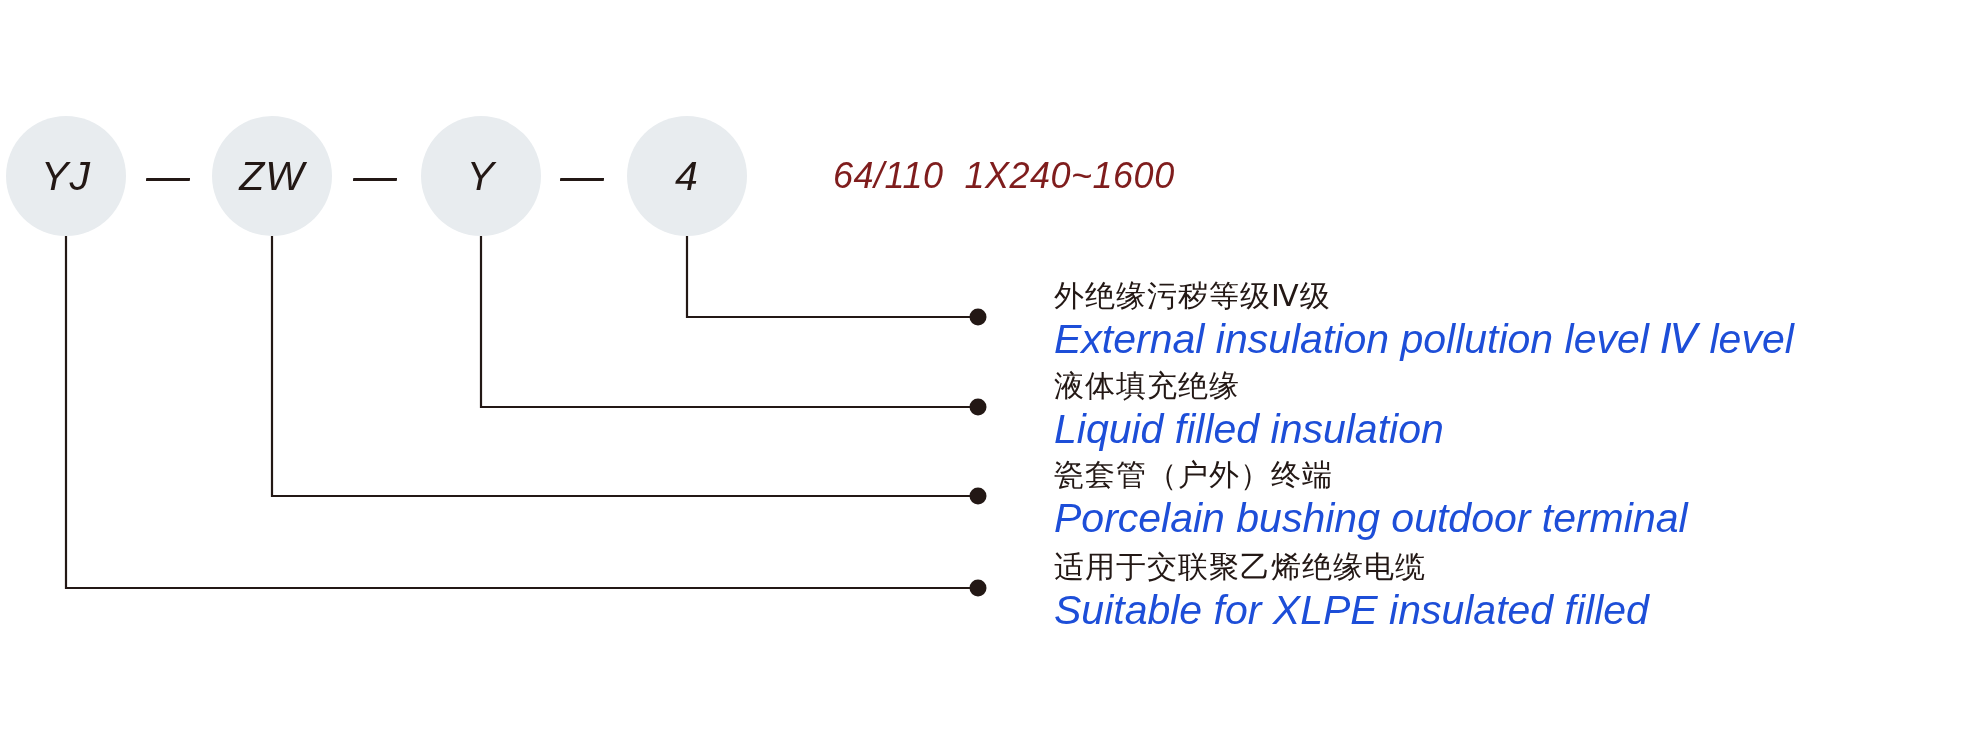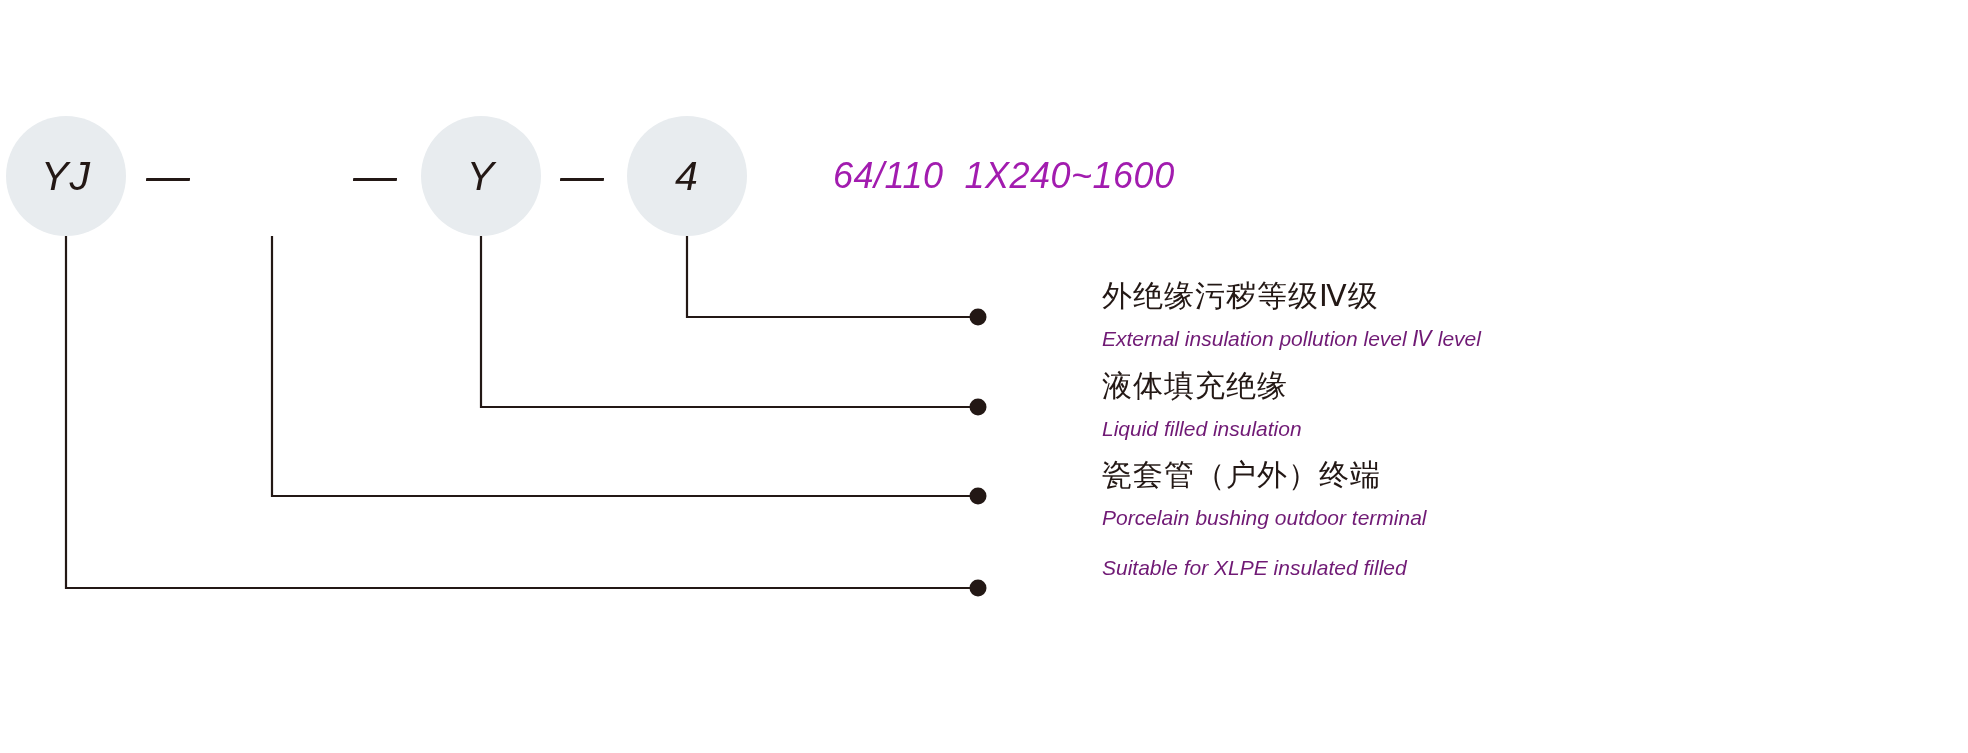--- a/index.html
+++ b/index.html
@@ -51,62 +51,65 @@
   .spec {
     position: absolute;
     left: 833px;
     top: 72px;
     height: 120px;
     display: flex;
     align-items: center;
     font-size: 36px;
     font-style: italic;
     white-space: pre;
-    color: #a21caf;
+    color: #7f1d1d;
     letter-spacing: 0.5px;
   }
   
   .connectors {
     position: absolute;
     left: 0;
     top: 0;
     pointer-events: none;
   }
   
   .legend-row {
     position: absolute;
-    left: 1102px;
+    left: 1054px;
     width: 800px;
   }
   .legend-zh {
     font-size: 30px;
     line-height: 42px;
     color: #231815;
     letter-spacing: 1px;
   }
   .legend-en {
-    font-size: 21px;
+    font-size: 41px;
     line-height: 44px;
     font-style: italic;
-    color: #701a75;
+    color: #1d4ed8;
   }
 </style>
 </head>
 <body>
 
 <div class="canvas">
 
   <div class="circle" style="left:6px">
     <span>YJ</span>
   </div>
 
   <div class="dash" style="left:146px">
     <span>—</span>
   </div>
 
+  <div class="circle" style="left:212px">
+    <span>ZW</span>
+  </div>
 
   <div class="dash" style="left:353px">
     <span>—</span>
   </div>
 
   <div class="circle" style="left:421px">
     <span>Y</span>
   </div>
 
   <div class="dash" style="left:560px">
@@ -143,16 +146,17 @@
     <div class="legend-zh">瓷套管（户外）终端</div>
     <div class="legend-en">Porcelain bushing outdoor terminal</div>
   </div>
 
   <div class="legend-row" style="top:321px">
     <div class="legend-zh">液体填充绝缘</div>
     <div class="legend-en">Liquid filled insulation</div>
   </div>
 
   <div class="legend-row" style="top:502px">
+    <div class="legend-zh">适用于交联聚乙烯绝缘电缆</div>
     <div class="legend-en">Suitable for XLPE insulated filled</div>
   </div>
 
 </div>
 
 </body></html>

